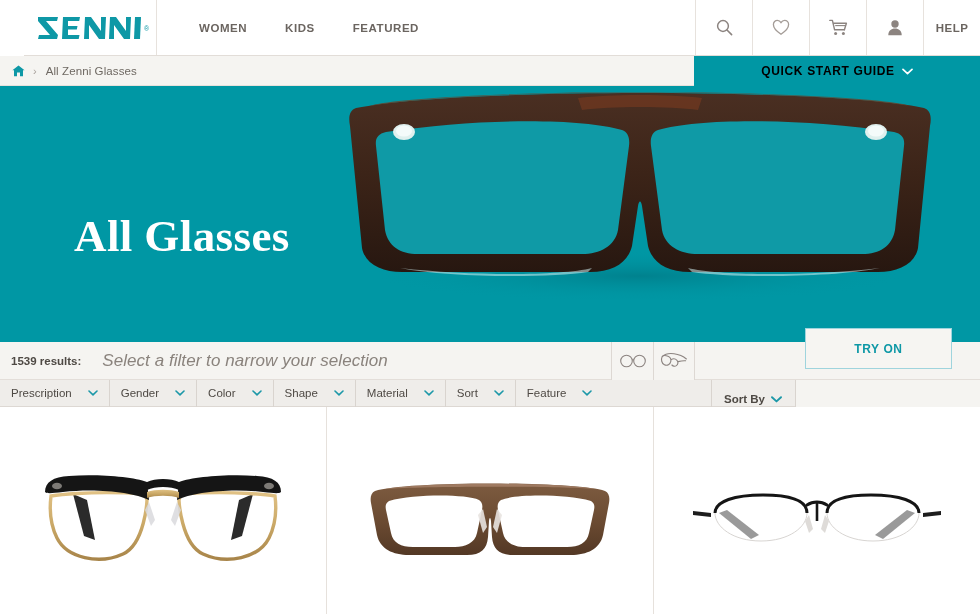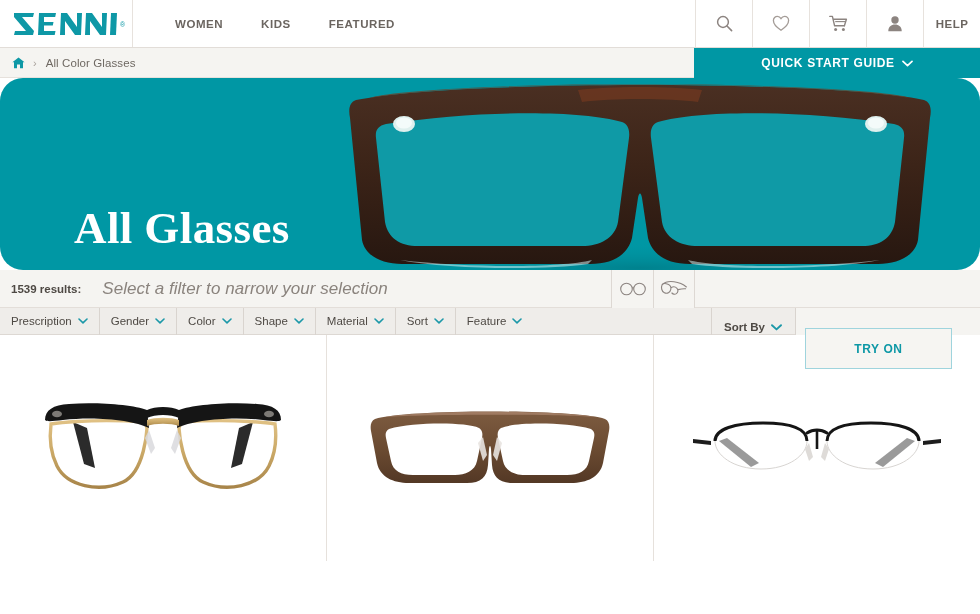--- a/index.html
+++ b/index.html
@@ -8,22 +8,23 @@
   body{
     font-family:"Liberation Sans", sans-serif;
     background:#ffffff;
     color:#5a5550;
     -webkit-font-smoothing:antialiased;
   }
   .page{position:relative;width:980px;height:614px;overflow:hidden;background:#fff;}
 
   
   .header{
-    position:relative;height:48px;background:#fff;display:flex;align-items:stretch;
+    position:relative;height:56px;background:#fff;display:flex;align-items:stretch;
     border-bottom:1px solid #e2ddd8;
+    margin-left:24px;
   }
   .logo-cell{
     width:133px;display:flex;align-items:center;padding-left:14px;
     border-right:1px solid #e7e2dd;
   }
   .logo{display:flex;align-items:flex-start;}
   .logo svg{display:block;}
   .logo-reg{font-size:7px;color:#0e98a6;margin-left:2px;margin-top:2px;font-family:"Liberation Sans",sans-serif;}
 
   .nav{display:flex;align-items:center;padding-left:23px;gap:0;}
@@ -51,26 +52,26 @@
     padding-left:12px;border-bottom:1px solid #e6e1dc;
   }
   .home-icon{color:#0e98a6;display:flex;align-items:center;}
   .crumb-sep{font-size:11px;color:#a9a29c;margin:0 9px 0 8px;}
   .crumb-text{font-size:11.5px;color:#6e6862;letter-spacing:.1px;}
   .qsg-bar{
     flex:1;height:30px;background:#0097a4;display:flex;align-items:center;justify-content:center;
     cursor:pointer;
   }
   .qsg-label{
-    font-size:12px;font-weight:bold;color:#ffffff;letter-spacing:.65px;
+    font-size:12px;font-weight:bold;color:#000000;letter-spacing:.65px;
   }
   .qsg-chev{margin-left:7px;display:inline-flex;align-items:center;}
 
   
-  .hero{position:relative;height:192px;background:#0097a4;overflow:hidden;border-radius:23px;}
+  .hero{position:relative;height:256px;background:#0097a4;overflow:hidden;}
   .hero-title{
     position:absolute;left:74px;top:150px;transform:translateY(-50%);
     font-family:"Liberation Serif", serif;font-weight:bold;
     font-size:45px;color:#ffffff;letter-spacing:.4px;
   }
   .hero-glasses{position:absolute;left:330px;top:-6px;width:620px;height:240px;}
 
   
   .results-bar{
     position:relative;height:38px;background:#f5f4f1;display:flex;align-items:center;
@@ -90,20 +91,21 @@
   .tryon-zone{width:285px;background:#f5f4f1;}
 
   
   .filter-bar{
     position:relative;height:27px;background:#efedea;display:flex;align-items:center;
     border-bottom:1px solid #ddd8d3;
   }
   .filter-item{
     display:flex;align-items:center;padding:0 11px;height:27px;cursor:pointer;
     border-right:1px solid #d9d4cf;
+    gap:10px;
   }
   .filter-item:first-child{padding-left:11px;}
   .filter-label{font-size:11.5px;color:#4e4944;font-weight:normal;}
   .filter-chev{margin-left:6px;display:inline-flex;}
   .filter-spacer{flex:1;}
   .sort-item{
     display:flex;align-items:center;padding:12px 13px 0 12px;height:27px;cursor:pointer;
     border-left:1px solid #d9d4cf;
   }
   .sort-label{font-size:11.5px;font-weight:bold;color:#4e4944;}
@@ -195,21 +197,21 @@
   </div>
 
   <div class="crumb-row">
     <div class="crumb-bar">
       <span class="home-icon">
         <svg width="13" height="12" viewBox="0 0 13 12">
           <path d="M6.5 0.4 L0.4 5.3 H2 V11.2 H5 V7.6 H8 V11.2 H11 V5.3 H12.6 Z" fill="#0e98a6"></path>
         </svg>
       </span>
       <span class="crumb-sep">›</span>
-      <span class="crumb-text">All Color Glasses</span>
+      <span class="crumb-text">All Zenni Glasses</span>
     </div>
     <div class="qsg-bar">
       <span class="qsg-label">QUICK START GUIDE</span>
       <span class="qsg-chev">
         <svg width="11" height="7" viewBox="0 0 11 7">
             <path d="M1 1.4 L5.5 5.6 L10 1.4" fill="none" stroke="#ffffff" stroke-width="1.7" stroke-linecap="round" stroke-linejoin="round"></path>
           </svg>
       </span>
     </div>
   </div>

